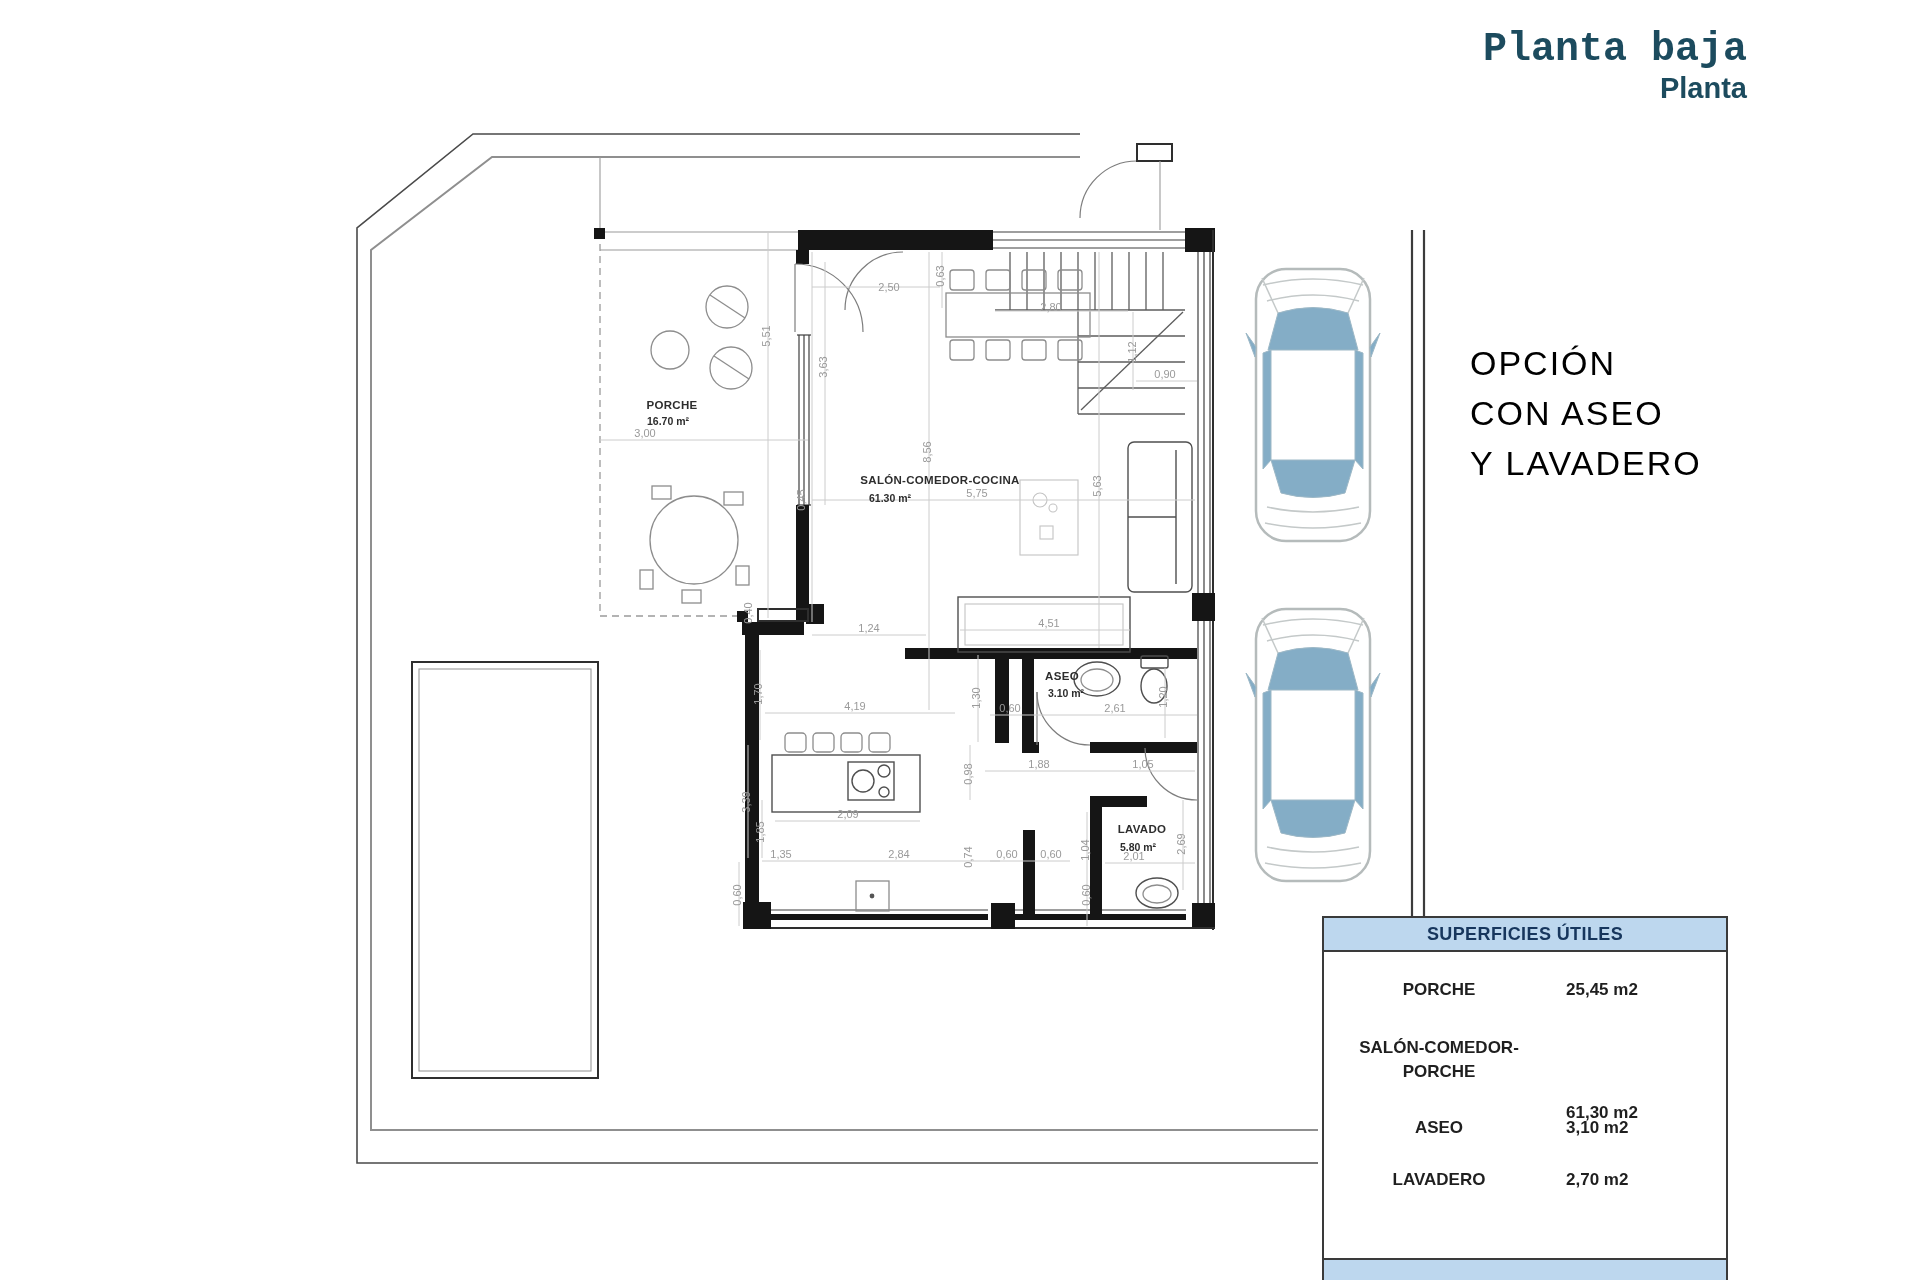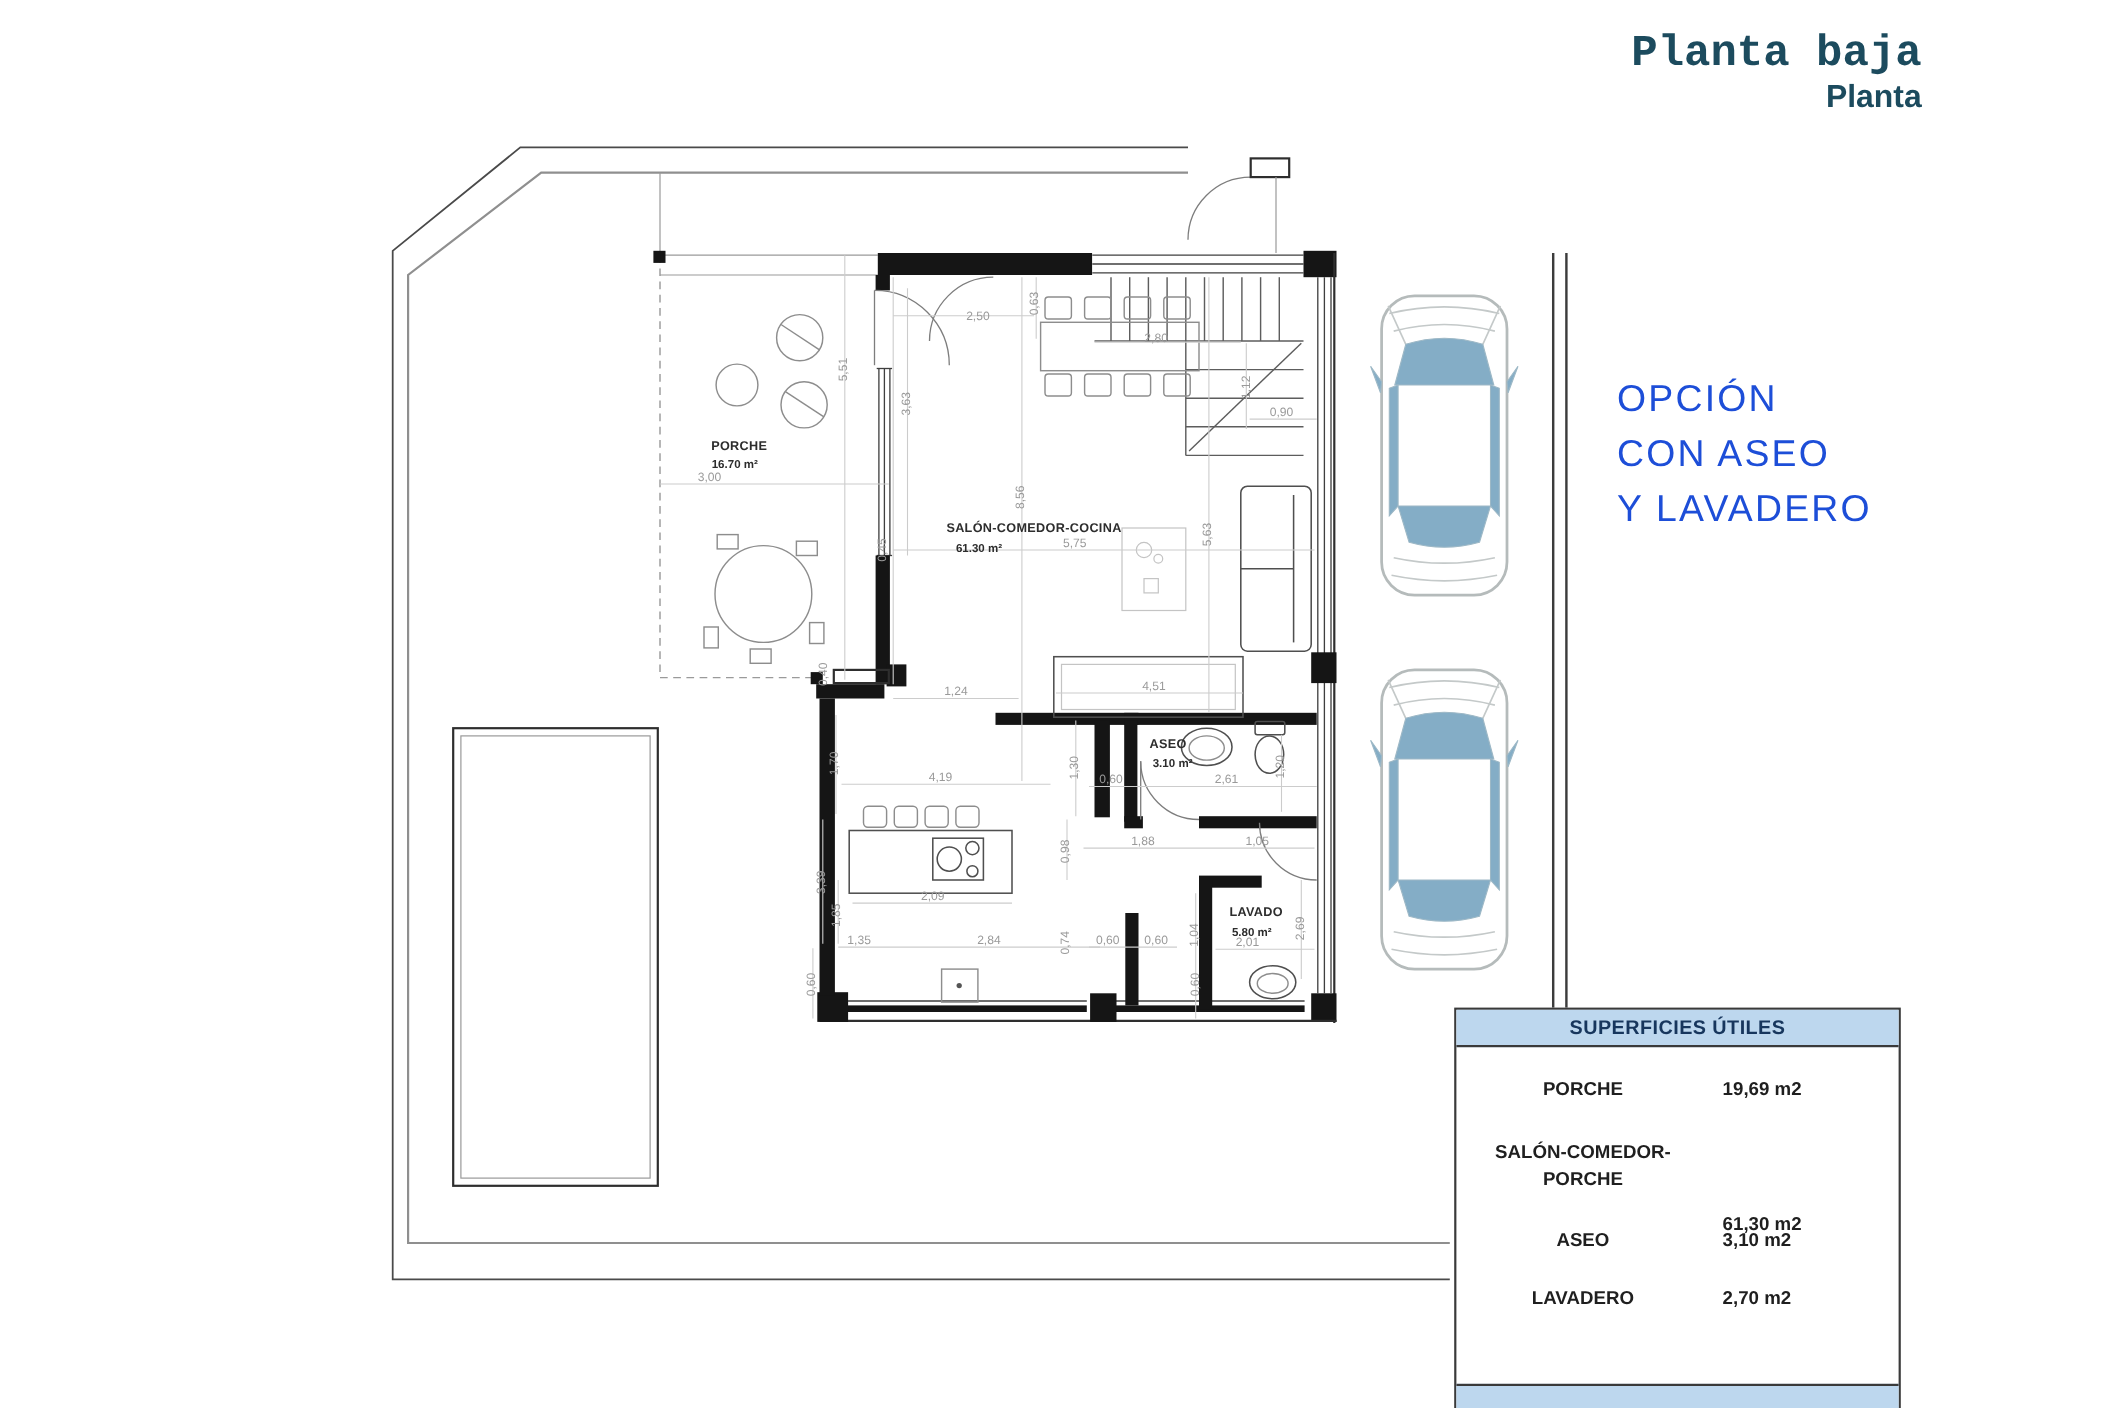--- a/index.html
+++ b/index.html
@@ -26,21 +26,21 @@
   .car-thin{fill:none;stroke:#c4c9c9;stroke-width:1.5;}
   .glass{fill:#84adc6;stroke:#9db8c6;stroke-width:1;}
   .dim{font-family:"Liberation Sans",sans-serif;font-size:11px;fill:#9a9a9a;text-anchor:middle;}
   .room{font-family:"Liberation Sans",sans-serif;font-size:11.5px;font-weight:bold;fill:#2d2d2d;text-anchor:middle;letter-spacing:.3px;}
   .room-area{font-family:"Liberation Sans",sans-serif;font-size:10.5px;font-weight:bold;fill:#2d2d2d;text-anchor:middle;}
 
   
   .title-block{position:absolute;right:173px;top:28px;text-align:right;color:#1c4b5e;}
   .title-main{font-size:40px;font-weight:bold;line-height:44px;font-family:Liberation Mono, monospace;}
   .title-sub{font-size:29px;font-weight:bold;line-height:32px;}
-  .option-note{position:absolute;left:1470px;top:338px;color:#1d4ed8;font-size:34px;line-height:50px;letter-spacing:2px;font-weight:400;}
+  .option-note{position:absolute;left:1470px;top:338px;color:#000000;font-size:34px;line-height:50px;letter-spacing:2px;font-weight:400;}
   .areas-table{position:absolute;left:1322px;top:916px;width:406px;height:368px;border:2px solid #3a3a3a;background:#fff;box-sizing:border-box;}
   .at-header{height:32px;line-height:32px;background:#bdd7ee;border-bottom:2px solid #3a3a3a;text-align:center;font-weight:bold;font-size:18px;color:#17365d;letter-spacing:.4px;}
   .at-row{position:absolute;left:0;right:0;}
   .at-label{position:absolute;left:0;width:230px;text-align:center;font-weight:bold;font-size:17px;color:#1f1f1f;line-height:24px;}
   .at-value{position:absolute;left:242px;font-weight:bold;font-size:17px;color:#1f1f1f;line-height:24px;}
   .r1{top:60px;} .r2{top:118px;} .r2 .at-value{top:28px;margin-top:37px;} .r3{top:198px;} .r4{top:250px;}
   .at-footer{position:absolute;left:0;right:0;bottom:0;height:22px;background:#bdd7ee;border-top:2px solid #3a3a3a;}
 </style>
 </head>
 <body>
@@ -347,21 +347,21 @@
 <div class="option-note">
   <div>OPCIÓN</div>
   <div>CON ASEO</div>
   <div>Y LAVADERO</div>
 </div>
 
 <div class="areas-table">
   <div class="at-header">SUPERFICIES ÚTILES</div>
   <div class="at-row r1">
     <div class="at-label">PORCHE</div>
-    <div class="at-value">19,69 m2</div>
+    <div class="at-value">25,45 m2</div>
   </div>
   <div class="at-row r2">
     <div class="at-label">
       <div>SALÓN-COMEDOR-</div>
       <div>PORCHE</div>
     </div>
     <div class="at-value">61,30 m2</div>
   </div>
   <div class="at-row r3">
     <div class="at-label">ASEO</div>

